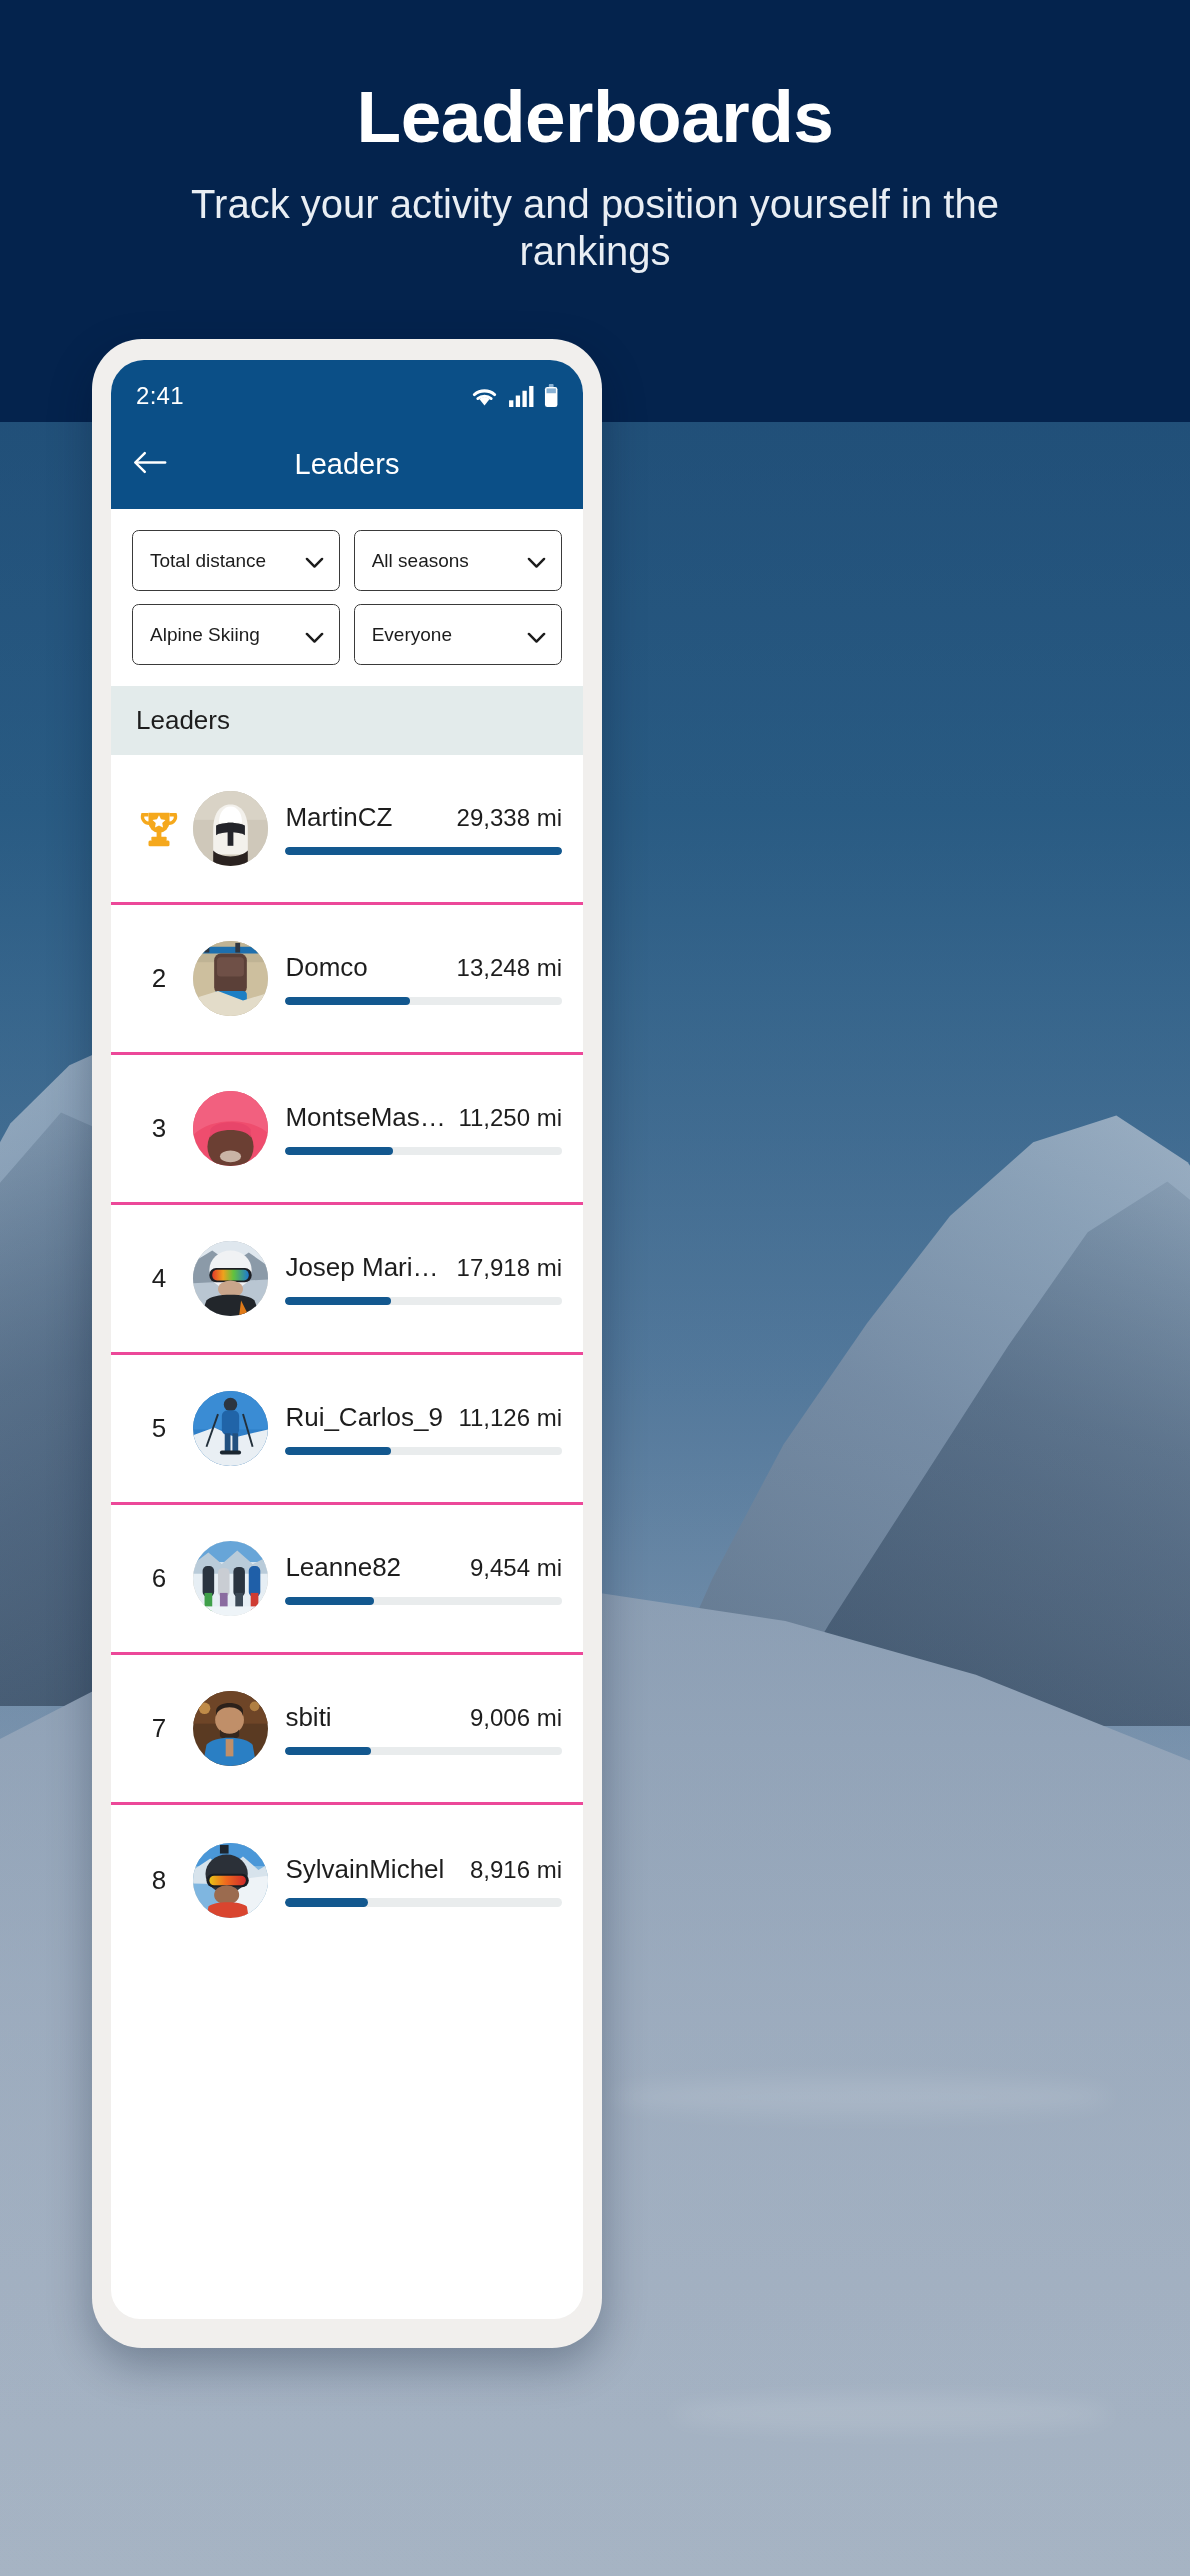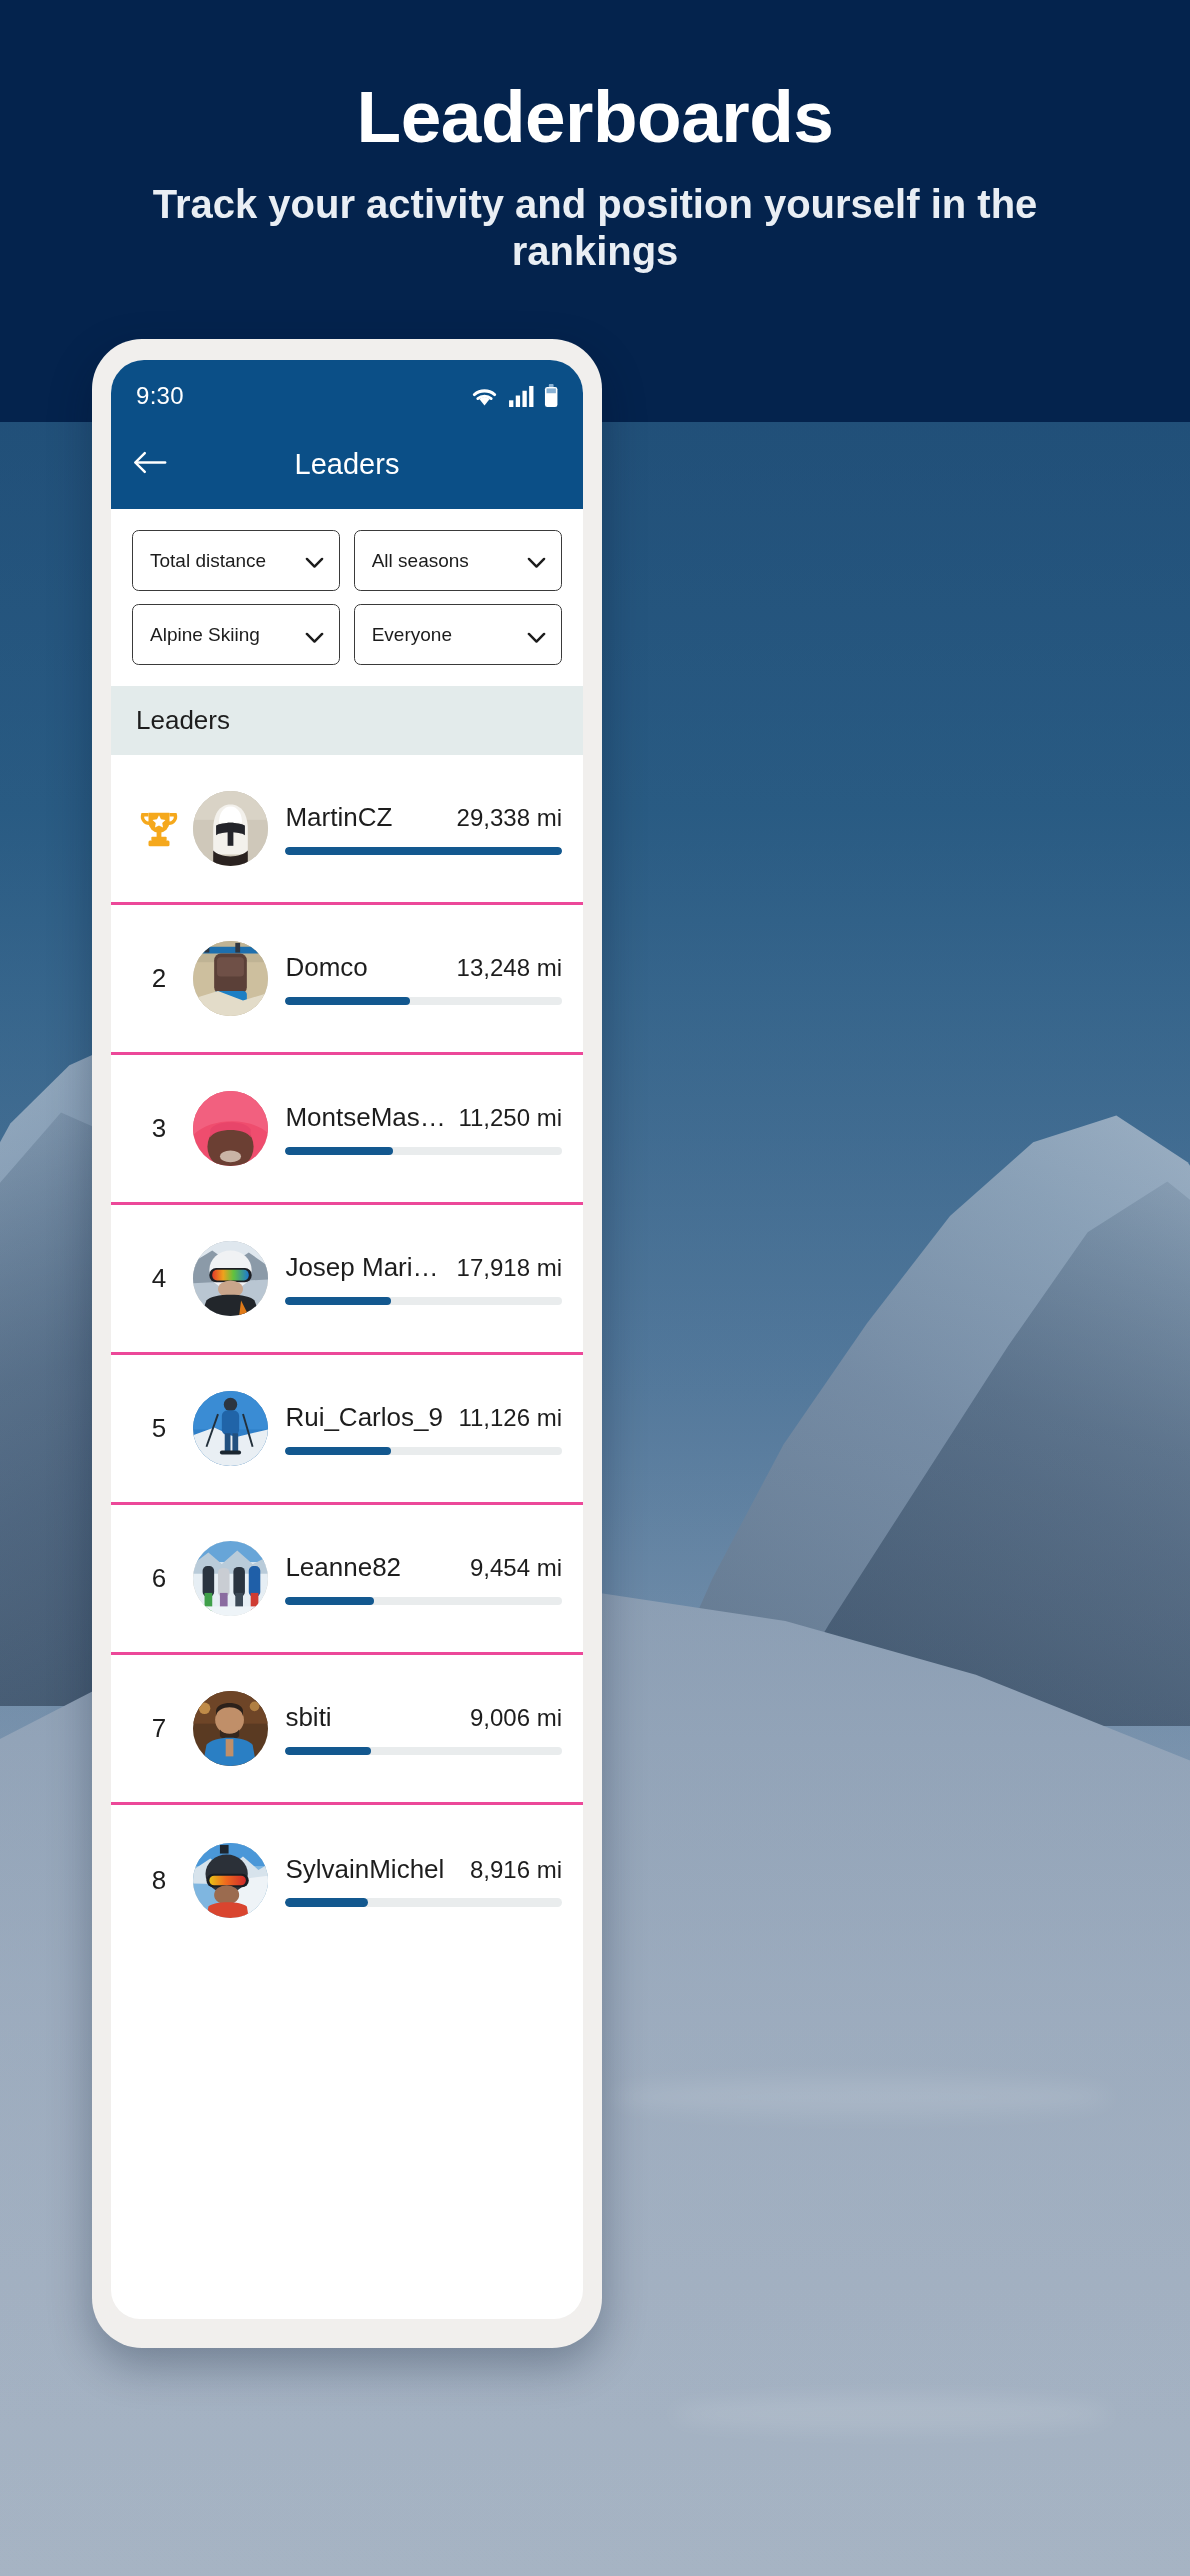--- a/index.html
+++ b/index.html
@@ -70,21 +70,21 @@
 
   
   .hero { position: absolute; left: 0; top: 0; width: 1190px; text-align: center; }
   .hero-title {
     margin-top: 79px;
     font-size: 73px; font-weight: 700; letter-spacing: -0.5px;
     color: #ffffff; line-height: 1.05;
   }
   .hero-sub {
     margin-top: 25px;
-    font-size: 40px; font-weight: 700; color: #e9eef4;
+    font-size: 40px; font-weight: 400; color: #e9eef4;
     line-height: 1.18;
     padding: 0 144px;
   }
 
   
   .phone {
     position: absolute; left: 92px; top: 339px;
     width: 510px; height: 2009px;
     background: #f1efed;
     border-radius: 50px;
@@ -186,21 +186,21 @@
 
   <div class="hero">
     <div class="hero-title">Leaderboards</div>
     <div class="hero-sub">Track your activity and position yourself in the rankings</div>
   </div>
 
   <div class="phone">
     <div class="screen">
 
       <div class="statusbar">
-        <div class="status-time">9:30</div>
+        <div class="status-time">2:41</div>
         <div class="status-icons">
           <span>
             <svg width="29" height="22" viewBox="0 0 30 23">
               <path d="M15 21.5 L9.6 14.6 a9 9 0 0 1 10.8 0 Z" fill="#ffffff"></path>
               <path d="M4.4 10.0 a16.5 16.5 0 0 1 21.2 0" stroke="#ffffff" stroke-width="3.2" fill="none" stroke-linecap="round"></path>
               <path d="M8.0 14.2 a11 11 0 0 1 14.0 0" stroke="#ffffff" stroke-width="3.0" fill="none" stroke-linecap="round"></path>
             </svg>
           </span>
           <span>
             <svg width="25" height="22" viewBox="0 0 26 23">

